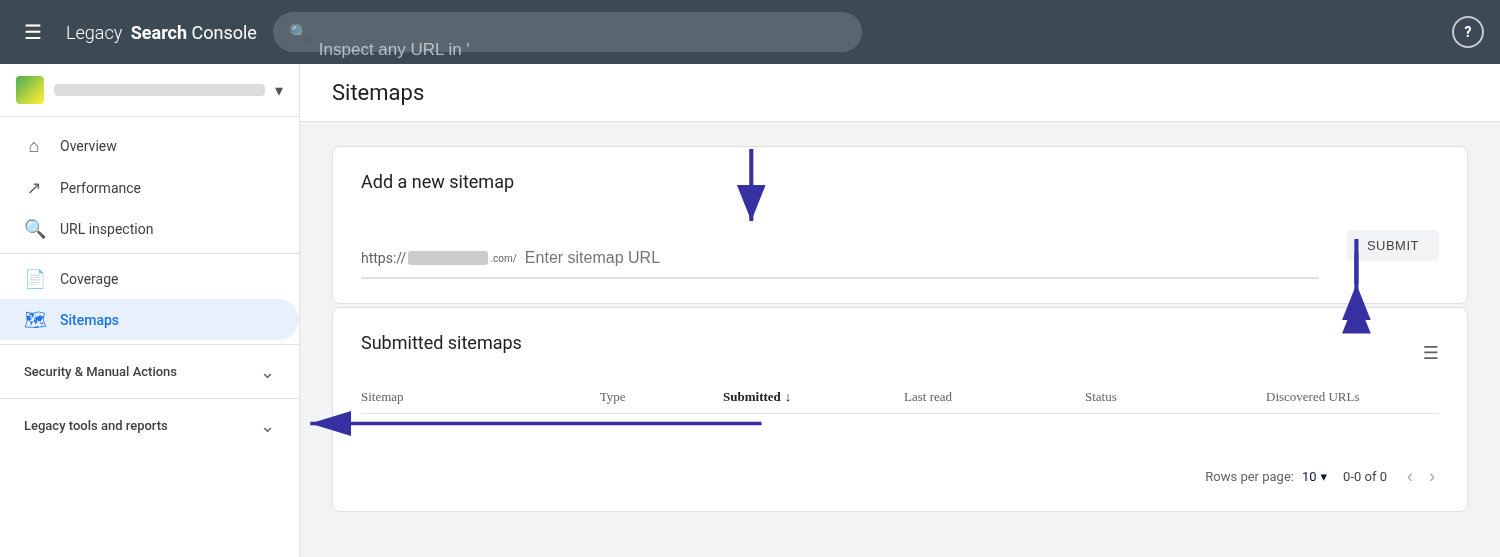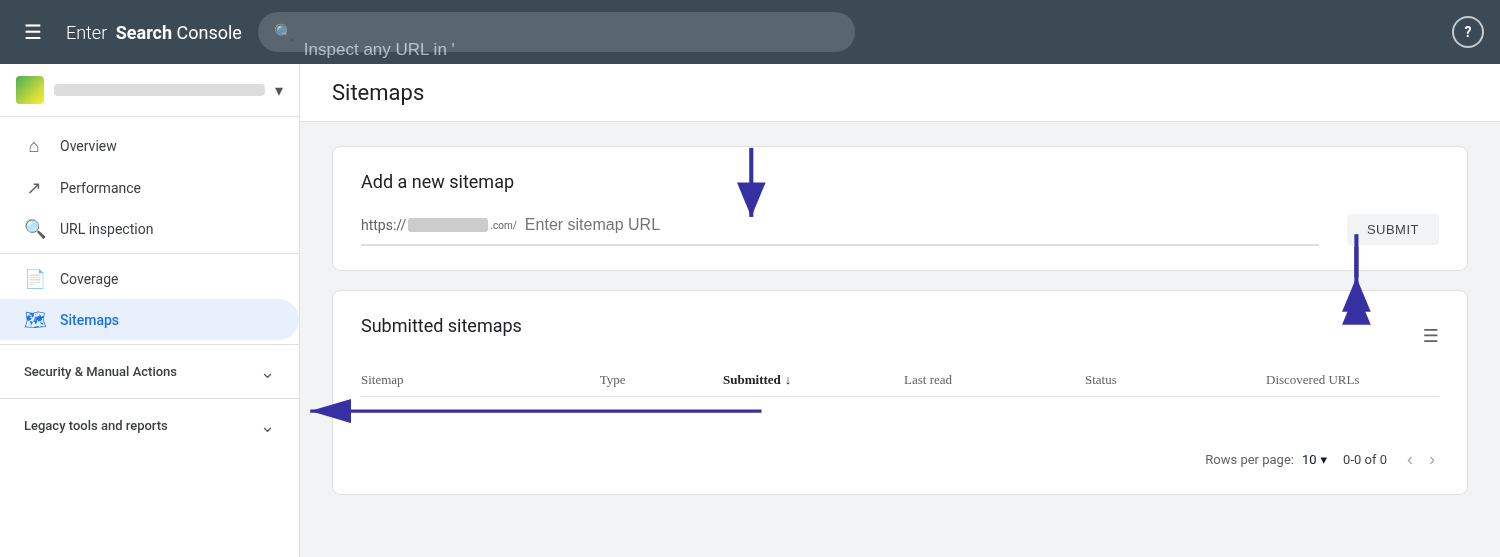--- a/index.html
+++ b/index.html
@@ -159,21 +159,21 @@
       background: #fff;
       padding: 16px 32px;
       border-bottom: 1px solid #e0e0e0;
     }
     .page-title {
       font-size: 22px;
       font-weight: 400;
       color: #202124;
     }
 
-    .content-inner { padding: 24px 32px; display: flex; flex-direction: column; gap: 19px; position: relative; }
+    .content-inner { padding: 24px 32px; display: flex; flex-direction: column; gap: 3px; position: relative; }
 
     
     .card {
       background: #fff;
       border-radius: 8px;
       border: 1px solid #e0e0e0;
       padding: 24px 28px;
     }
     .card-title {
       font-size: 18px;
@@ -198,20 +198,21 @@
       color: #aaa;
       padding: 4px 0;
       background: transparent;
     }
     .sitemap-input-wrapper {
       display: flex;
       align-items: center;
       flex: 1;
       border-bottom: 2px solid #e0e0e0;
       padding-bottom: 6px;
+      margin-top: 33px;
     }
     .submit-btn {
       background: #f1f3f4;
       border: none;
       padding: 8px 20px;
       font-size: 13px;
       font-weight: 500;
       color: #444;
       letter-spacing: 0.5px;
       cursor: pointer;
@@ -291,21 +292,21 @@
     }
 
     .divider { height: 1px; background: #e0e0e0; margin: 4px 0; }
   </style>
 </head>
 <body>
 
 <div class="header">
   <span class="header-menu-icon">☰</span>
   <div class="header-logo">
-    <span class="logo-google">Enter</span>
+    <span class="logo-google">Legacy</span>
     <span>&nbsp;<span class="logo-search">Search</span> Console</span>
   </div>
   <div class="search-bar">
     <span class="search-icon-header">🔍</span>
     <input type="text" placeholder="Inspect any URL in '" style="">
   </div>
   <div class="header-spacer"></div>
   <div class="header-help">?</div>
 </div>
 

